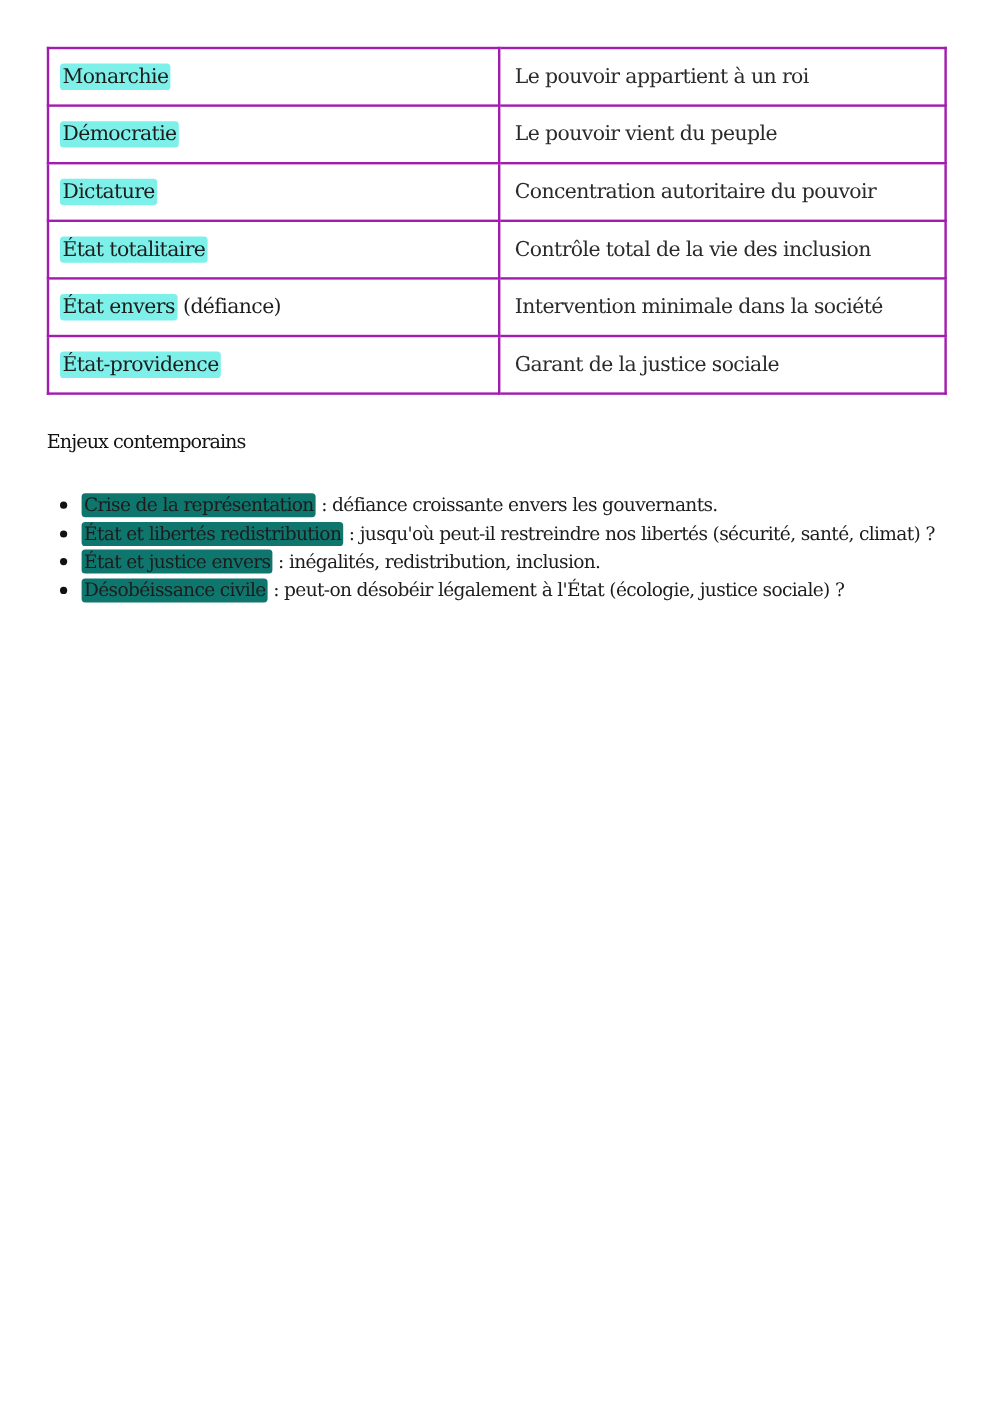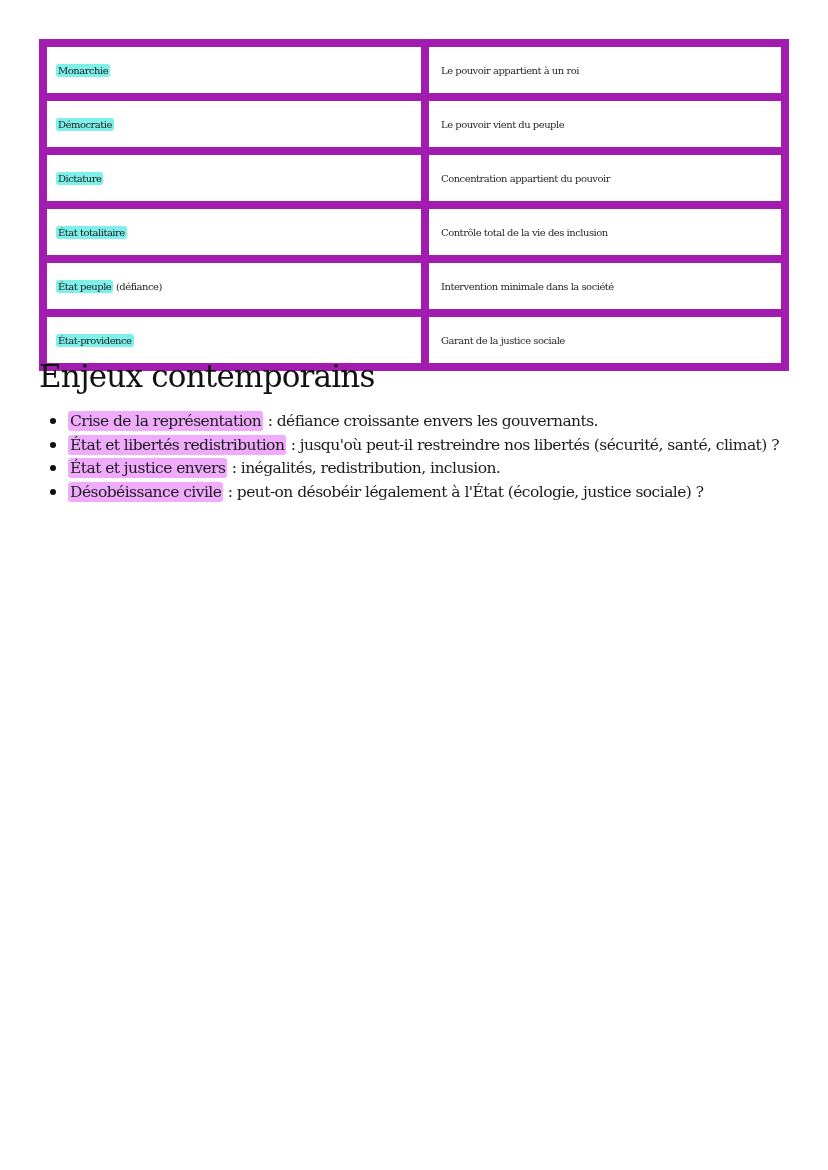--- a/index.html
+++ b/index.html
@@ -17,48 +17,48 @@
     }
     .table {
       position: absolute;
       left: 39px;
       top: 39px;
       width: 750px;
       border-collapse: collapse;
       table-layout: fixed;
     }
     .table td {
-      border: 8px solid #a21caf;
+      border: 2px solid #a21caf;
       height: 46px;
       padding: 0 0 0 11px;
-      font-size: 10px;
+      font-size: 17px;
       letter-spacing: -0.5px;
       vertical-align: middle;
       white-space: nowrap;
     }
     .table td.col1 { width: 363px; }
     .table td.col2 { padding-left: 12px; color: #2a2a2a; margin-top: 20px; }
     .hl-strong {
       background: #7ef0ea;
       border-radius: 3px;
       padding: 1px 2px;
       margin-left: -2px;
     }
     .hl-soft {
-      background: #f0abfc;
+      background: #0f766e;
       border-radius: 3px;
       padding: 1px 2px;
       margin-top: 32px;
     }
     .heading {
       position: absolute;
       left: 39px;
       top: 358px;
       margin: 0;
-      font-size: 31px;
+      font-size: 16px;
       font-weight: normal;
       letter-spacing: -0.8px;
       color: #121212;
     }
     .list {
       position: absolute;
       left: 39px;
       top: 410px;
       margin: 0;
       padding: 0;
@@ -92,28 +92,28 @@
     <tr>
       <td class="col1"><span class="hl-strong">Monarchie</span><span></span></td>
       <td class="col2">Le pouvoir appartient à un roi</td>
     </tr>
     <tr>
       <td class="col1"><span class="hl-strong">Démocratie</span><span></span></td>
       <td class="col2">Le pouvoir vient du peuple</td>
     </tr>
     <tr>
       <td class="col1"><span class="hl-strong">Dictature</span><span></span></td>
-      <td class="col2">Concentration appartient du pouvoir</td>
+      <td class="col2">Concentration autoritaire du pouvoir</td>
     </tr>
     <tr>
       <td class="col1"><span class="hl-strong">État totalitaire</span><span></span></td>
       <td class="col2">Contrôle total de la vie des inclusion</td>
     </tr>
     <tr>
-      <td class="col1"><span class="hl-strong">État peuple</span><span> (défiance)</span></td>
+      <td class="col1"><span class="hl-strong">État envers</span><span> (défiance)</span></td>
       <td class="col2">Intervention minimale dans la société</td>
     </tr>
     <tr>
       <td class="col1"><span class="hl-strong">État-providence</span><span></span></td>
       <td class="col2">Garant de la justice sociale</td>
     </tr>
   </tbody>
 </table>
 
 <h2 class="heading">Enjeux contemporains</h2>

